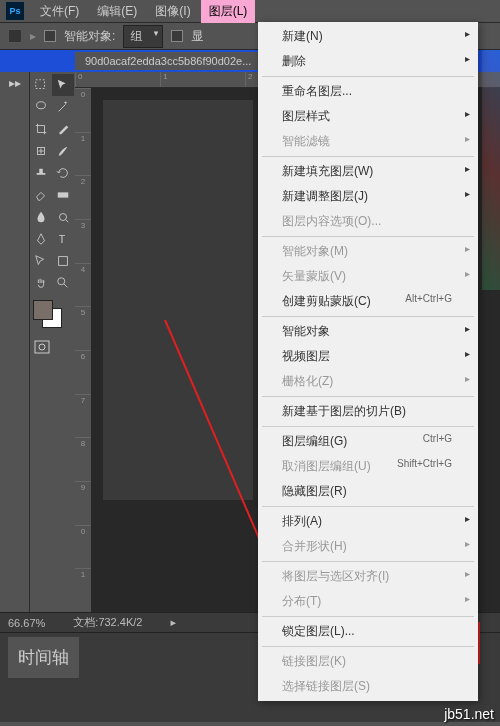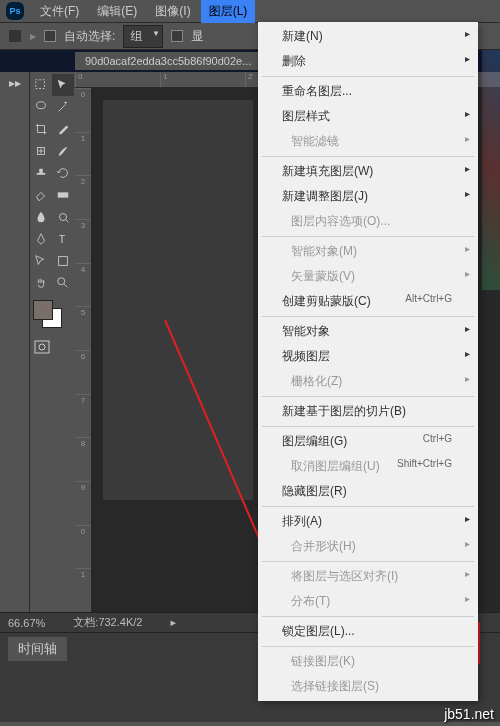--- a/index.html
+++ b/index.html
@@ -1,26 +1,26 @@
 <!DOCTYPE html>
 <html><head>
 <meta charset="utf-8">
 <style>
 *{margin:0;padding:0;box-sizing:border-box;font-family:"Microsoft YaHei",sans-serif;}
 body{background:#535353;color:#ccc;font-size:12px;width:500px;height:726px;overflow:hidden;position:relative;}
 .menubar{height:22px;background:#535353;display:flex;align-items:center;padding-left:6px;gap:2px;}
-.ps-logo{width:18px;height:18px;background:#001e36;color:#31a8ff;font-weight:bold;font-size:9px;display:flex;align-items:center;justify-content:center;border-radius:6px;margin-right:6px;}
+.ps-logo{width:18px;height:18px;background:#001e36;color:#31a8ff;font-weight:bold;font-size:9px;display:flex;align-items:center;justify-content:center;border-radius:0;margin-right:6px;}
 .menu-item{padding:3px 8px;color:#ccc;cursor:default;}
-.menu-item.open{background:#3b82f6;color:#000;}
+.menu-item.open{background:#f9a8d4;color:#000;}
 .optbar{height:28px;background:#535353;border-top:1px solid #2a2a2a;border-bottom:1px solid #2a2a2a;display:flex;align-items:center;padding-left:8px;gap:8px;}
 .move-icon{width:14px;height:14px;background:#333;border:1px solid #555;}
 .checkbox{width:12px;height:12px;border:1px solid #888;background:#3a3a3a;}
 .dropdown{background:#3a3a3a;border:1px solid #222;padding:2px 20px 2px 6px;position:relative;}
 .dropdown::after{content:"▾";position:absolute;right:4px;top:2px;font-size:9px;}
-.tabbar{height:22px;background:#0f172a;display:flex;align-items:center;padding-left:75px;text-align:right;}
+.tabbar{height:22px;background:#1d4ed8;display:flex;align-items:center;padding-left:75px;text-align:right;}
 .doc-tab{background:#535353;color:#ccc;padding:3px 10px;font-size:11px;}
 .main{display:flex;height:540px;}
 .ltoolbar{width:30px;background:#535353;display:flex;flex-direction:column;border-right:1px solid #2a2a2a;}
 .lt-icon{width:30px;height:22px;display:flex;align-items:center;justify-content:center;color:#ccc;}
 .toolbar{width:45px;background:#535353;display:flex;flex-direction:column;padding-top:2px;}
 .trow{display:flex;height:22px;}
 .tool{width:22px;height:22px;display:flex;align-items:center;justify-content:center;color:#ccc;}
 .tool.sel{background:#3a3a3a;}
 .tool svg{width:14px;height:14px;}
 .swatches{margin-top:6px;padding-left:3px;position:relative;height:32px;}
@@ -29,24 +29,24 @@
 .qmask{margin-top:8px;padding-left:4px;}
 .canvas-area{flex:1;background:#282828;position:relative;}
 .ruler-h{height:16px;background:#535353;border-bottom:1px solid #2a2a2a;display:flex;font-size:8px;color:#999;}
 .ruler-h span{flex:1;border-left:1px solid #666;padding-left:2px;}
 .ruler-v{position:absolute;left:0;top:16px;width:16px;bottom:0;background:#535353;display:flex;flex-direction:column;font-size:8px;color:#999;}
 .ruler-v span{flex:1;border-top:1px solid #666;padding-top:1px;text-align:center;}
 .canvas{position:absolute;left:28px;top:28px;width:150px;height:400px;background:#3a3a3a;}
 svg.arrow{position:absolute;left:75px;top:70px;pointer-events:none;}
 .statusbar{height:20px;background:#3a3a3a;display:flex;align-items:center;padding:0 8px;gap:28px;font-size:11px;color:#bbb;border-top:1px solid #222;}
 .panel-area{height:90px;background:#3a3a3a;border-top:1px solid #222;padding:4px 8px;}
-.panel-tab{background:#535353;display:inline-block;padding:3px 10px;font-size:13px;}
+.panel-tab{background:#535353;display:inline-block;padding:9px 10px;font-size:17px;}
 .dropdown-menu{position:absolute;left:258px;top:22px;width:220px;background:#f0f0f0;color:#333;box-shadow:2px 2px 8px rgba(0,0,0,.4);z-index:100;padding:2px 0;}
 .dm-item{padding:4px 26px 4px 24px;font-size:12px;display:flex;justify-content:space-between;position:relative;}
-.dm-item.disabled{color:#999;margin-left:9px;}
+.dm-item.disabled{color:#999;}
 .dm-item .sc{color:#666;font-size:10px;}
 .dm-item.sub::after{content:"▸";position:absolute;right:8px;font-size:10px;}
 .dm-sep{height:1px;background:#ccc;margin:2px 4px;}
 .redbox{position:absolute;border:2px solid #e02020;pointer-events:none;}
 .watermark{position:absolute;right:6px;bottom:4px;color:#fff;font-size:14px;text-shadow:1px 1px 2px #000;}
 .right-edge{position:absolute;right:0;top:50px;width:18px;height:240px;background:linear-gradient(45deg,#3a6,#c44,#48c);opacity:.3;}
 </style>
 </head>
 <body>
 
@@ -55,21 +55,21 @@
   <div class="menu-item">文件(F)</div>
   <div class="menu-item">编辑(E)</div>
   <div class="menu-item">图像(I)</div>
   <div class="menu-item open">图层(L)</div>
 </div>
 
 <div class="optbar">
   <div class="move-icon"></div>
   <span style="color:#888">▸</span>
   <div class="checkbox"></div>
-  <span>自动选择:</span>
+  <span>智能对象:</span>
   <div class="dropdown">组</div>
   <div class="checkbox"></div>
   <span>显</span>
 </div>
 
 <div class="tabbar">
   <div class="doc-tab">90d0acaf2edda3cc5b86f90d02e...</div>
 </div>
 
 <div class="main">

